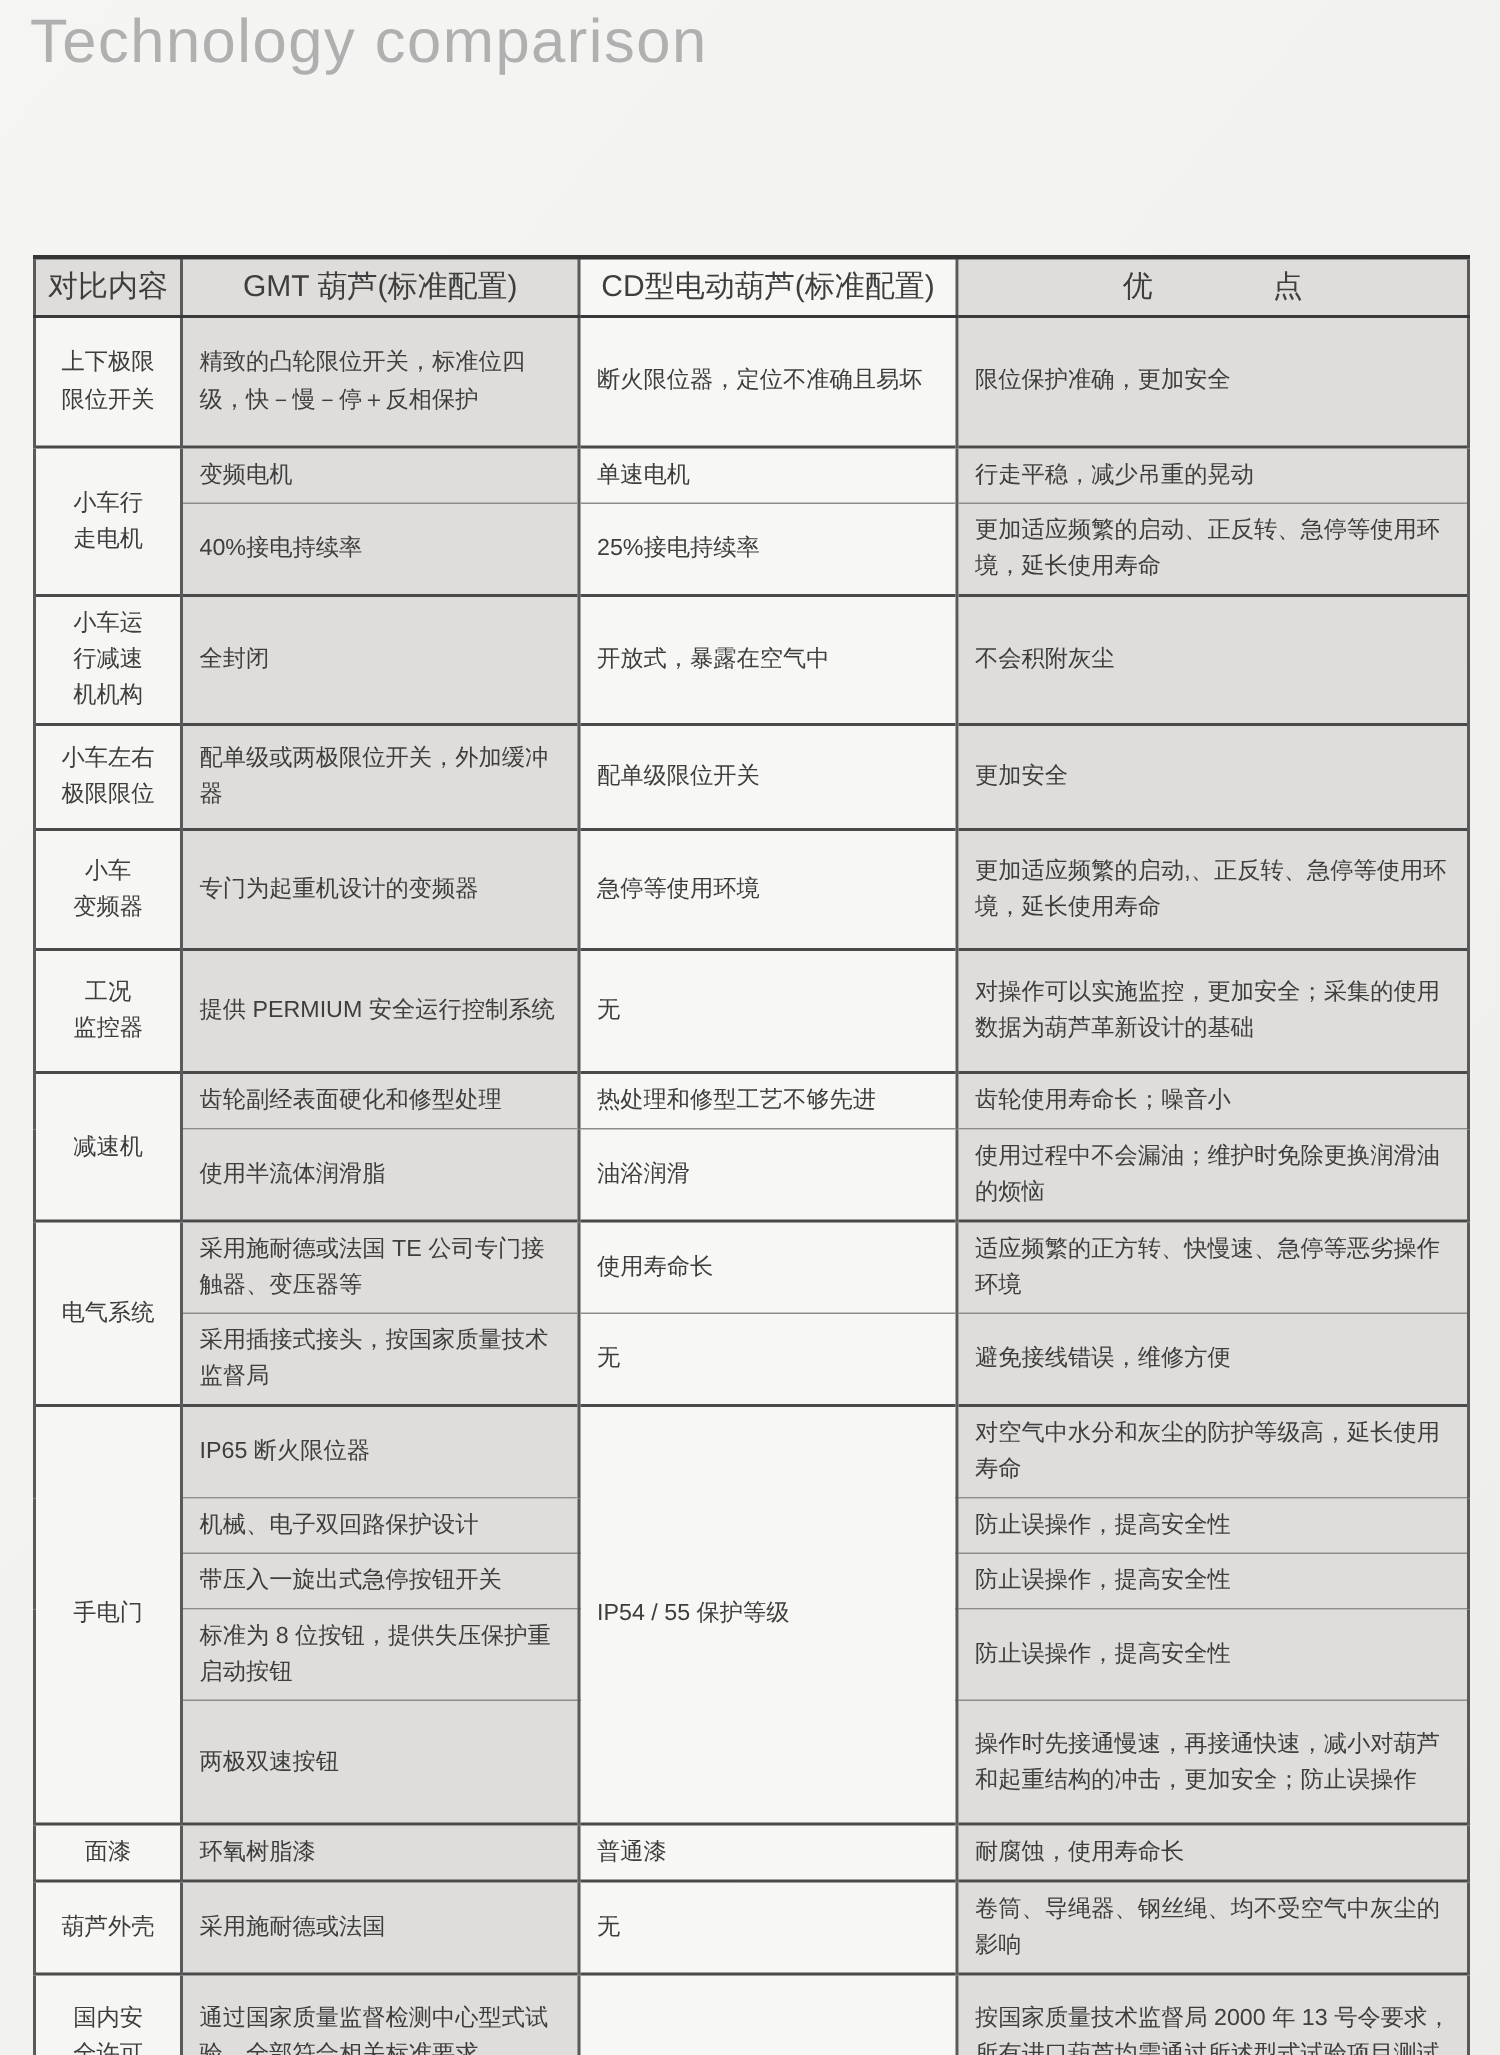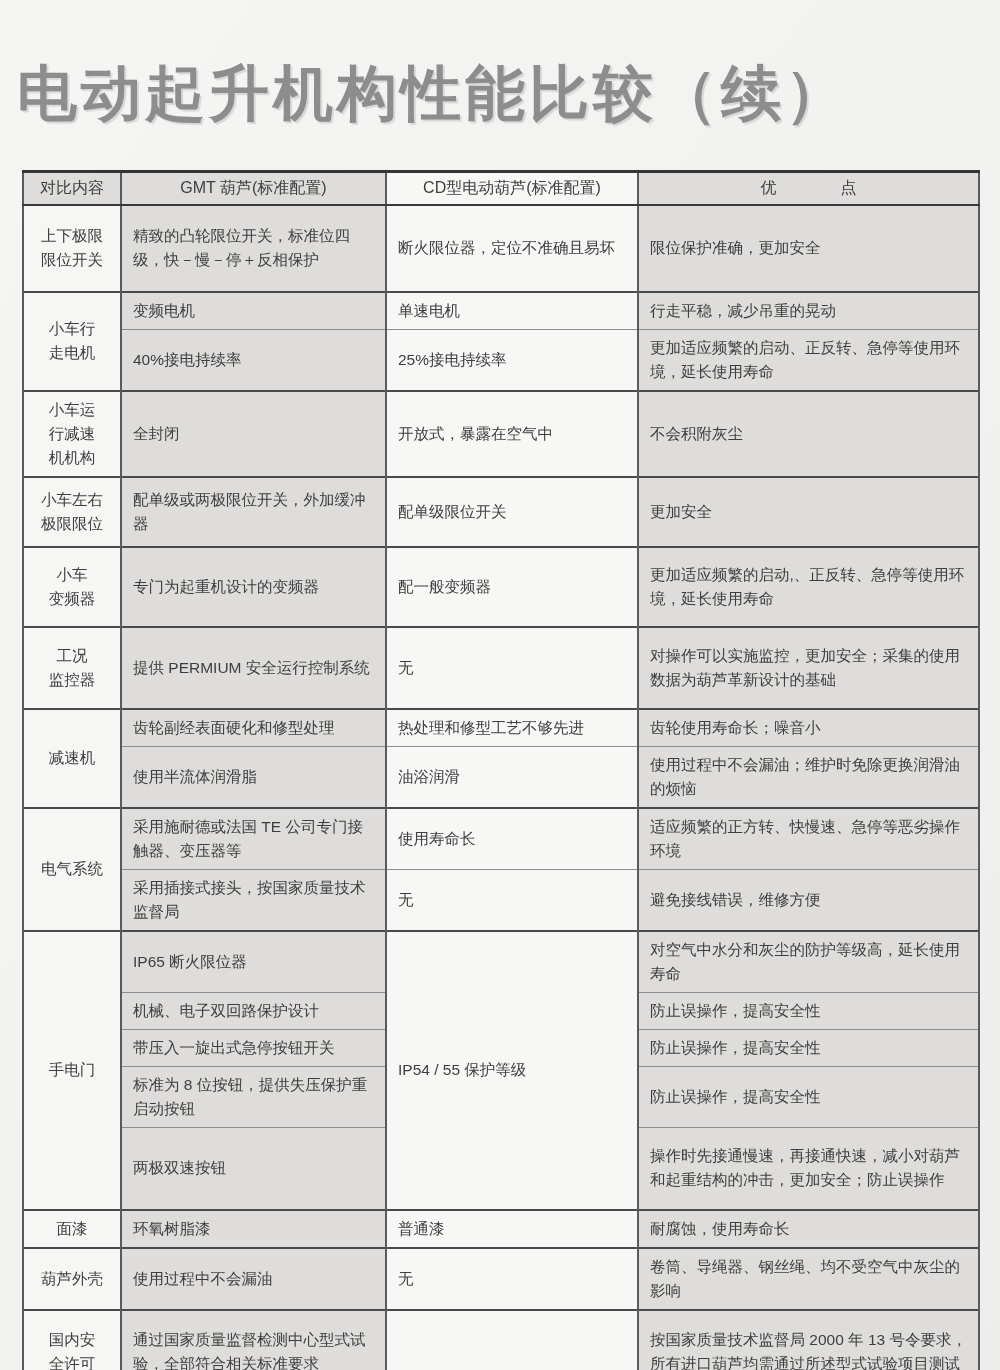--- a/index.html
+++ b/index.html
@@ -35,37 +35,37 @@
     border-left:2px solid #5a5a5a; border-right:2px solid #5a5a5a;
     border-top:none; border-bottom:none;
     padding:6px 11px;
     font-size:15.5px; line-height:1.55;
     vertical-align:middle;
     word-break:break-word;
     overflow:hidden;
   }
   .cmp thead th {
     font-weight:normal; text-align:center;
-    padding:3px 6px; font-size:16px;
+    padding:3px 6px; font-size:20px;
     border-bottom:2px solid #3a3a3a;
   }
   tr.gs > td { border-top:2px solid #4a4a4a; }
   tr.sub > td { border-top:1px solid #8d8d8d; }
   .c-gray  { background:#dedddb; }
   .c-light { background:#f7f7f5; }
   td.label {
     text-align:center; white-space:pre-line;
     background:#f6f6f4; padding:6px 4px;
   }
 </style>
 </head>
 <body>
 
 <div class="page">
-  <div class="title">电动起升机构性能比较（续）</div>
+  <div class="subtitle">Technology comparison</div>
 
   <table class="cmp">
     <colgroup>
       <col style="width:98px">
         <col style="width:265px">
         <col style="width:252px">
         <col style="width:341px">
     </colgroup>
     <thead>
       <tr style="height:32px">
@@ -112,21 +112,21 @@
 极限限位</td>
         <td class="c-gray">配单级或两极限位开关，外加缓冲器</td>
         <td class="c-light">配单级限位开关</td>
         <td class="c-gray">更加安全</td>
       </tr>
 
       <tr class="gs" style="height:80px">
         <td class="label">小车
 变频器</td>
         <td class="c-gray">专门为起重机设计的变频器</td>
-        <td class="c-light">配一般变频器</td>
+        <td class="c-light">急停等使用环境</td>
         <td class="c-gray">更加适应频繁的启动,、正反转、急停等使用环境，延长使用寿命</td>
       </tr>
 
       <tr class="gs" style="height:82px">
         <td class="label">工况
 监控器</td>
         <td class="c-gray">提供 PERMIUM 安全运行控制系统</td>
         <td class="c-light">无</td>
         <td class="c-gray">对操作可以实施监控，更加安全；采集的使用数据为葫芦革新设计的基础</td>
       </tr>
@@ -180,21 +180,21 @@
 
       <tr class="gs" style="height:33px">
         <td class="label">面漆</td>
         <td class="c-gray">环氧树脂漆</td>
         <td class="c-light">普通漆</td>
         <td class="c-gray">耐腐蚀，使用寿命长</td>
       </tr>
 
       <tr class="gs" style="height:62px">
         <td class="label">葫芦外壳</td>
-        <td class="c-gray">使用过程中不会漏油</td>
+        <td class="c-gray">采用施耐德或法国</td>
         <td class="c-light">无</td>
         <td class="c-gray">卷筒、导绳器、钢丝绳、均不受空气中灰尘的影响</td>
       </tr>
 
       <tr class="gs" style="height:84px">
         <td class="label">国内安
 全许可</td>
         <td class="c-gray">通过国家质量监督检测中心型式试验，全部符合相关标准要求</td>
         <td class="c-light"></td>
         <td class="c-gray">按国家质量技术监督局 2000 年 13 号令要求，所有进口葫芦均需通过所述型式试验项目测试</td>

